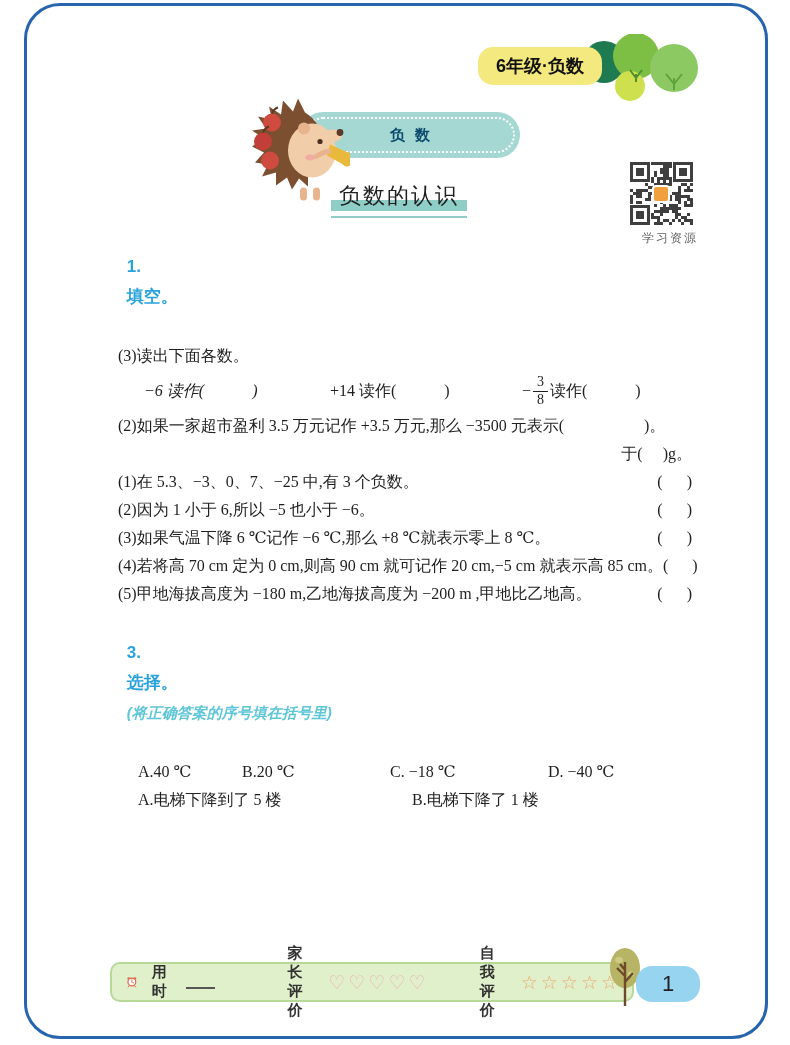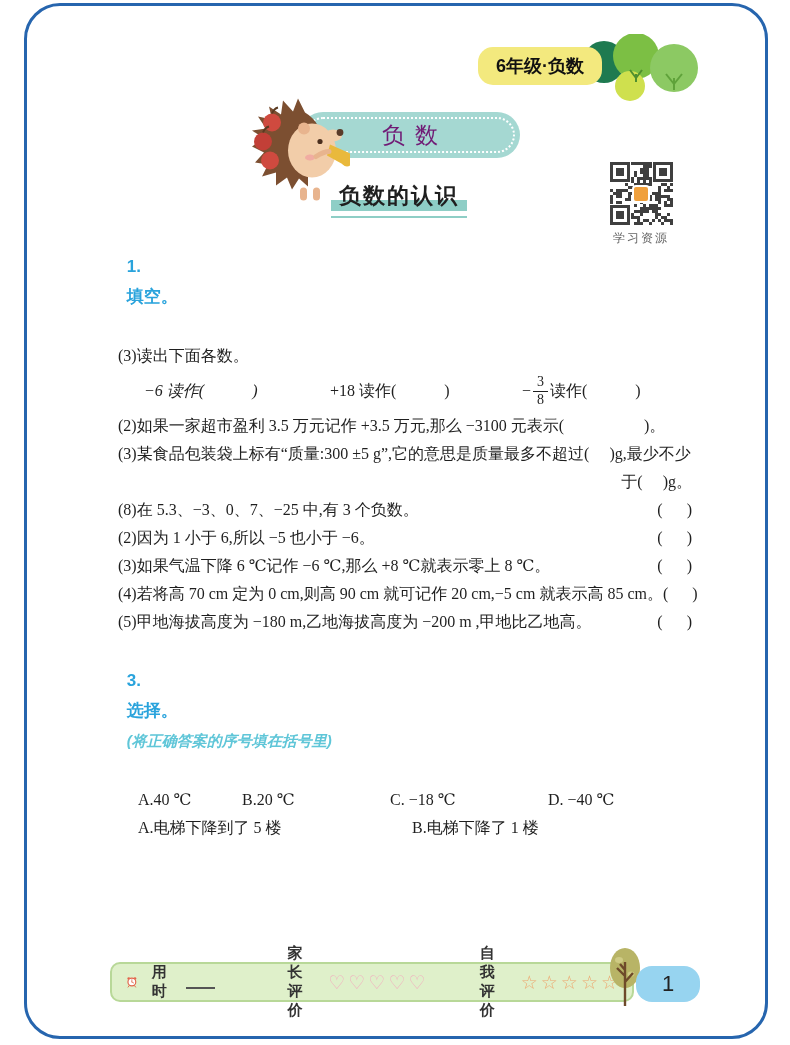--- a/index.html
+++ b/index.html
@@ -19,38 +19,38 @@
   .grade-badge{position:absolute;left:478px;top:47px;width:124px;height:38px;z-index:3;
         background:var(--badge-yellow);border-radius:15px;display:flex;align-items:center;justify-content:center;
         font-family:"Liberation Sans",sans-serif;font-weight:bold;font-size:18px;color:#111;}
   .trees{position:absolute;left:578px;top:34px;width:122px;height:70px;z-index:2;}
 
   
   .banner{position:absolute;left:300px;top:112px;width:220px;height:46px;z-index:2;
         background:var(--banner-teal);border-radius:24px;}
   .banner-inner{position:absolute;inset:5px;border:2px dotted #fff;border-radius:18px;
         display:flex;align-items:center;justify-content:center;}
-  .banner-title{color:#701a75;font-weight:normal;font-size:23px;letter-spacing:10px;text-indent:10px;
+  .banner-title{color:#0c4a6e;font-weight:bold;font-size:15px;letter-spacing:10px;text-indent:10px;
         font-family:"Liberation Sans",sans-serif;}
   .hedgehog{position:absolute;left:250px;top:92px;width:100px;height:115px;z-index:3;}
 
   
-  .qr-wrap{position:absolute;left:604px;top:160px;width:74px;z-index:2;text-align:center;}
+  .qr-wrap{position:absolute;left:624px;top:160px;width:74px;z-index:2;text-align:right;}
   .qr-code{position:relative;width:67px;height:67px;margin:0 auto;background:#fff;padding:2px;}
   .qr-code i{position:absolute;width:3px;height:3px;background:#3f3f3f;margin:2px;}
   .finder{position:absolute;width:20px;height:20px;border:3px solid #3f3f3f;}
   .finder::after{content:"";position:absolute;left:3px;top:3px;width:8px;height:8px;background:#3f3f3f;}
   .f-tl{left:2px;top:2px;} .f-tr{right:2px;top:2px;} .f-bl{left:2px;bottom:2px;}
   .qr-center{position:absolute;left:50%;top:50%;width:18px;height:18px;transform:translate(-50%,-50%);
         background:#f0a03c;border:2px solid #fff;border-radius:4px;z-index:2;}
   .qr-label{margin-top:3px;font-size:12px;color:#666;letter-spacing:2px;}
 
   
   .lesson-title{position:absolute;left:8px;right:0;top:181px;text-align:center;z-index:2;
-        font-size:22px;font-weight:bold;letter-spacing:2px;}
+        font-size:22px;font-weight:normal;letter-spacing:2px;}
   .lesson-title .u{display:inline-block;border-bottom:2px solid var(--highlight-teal);padding-bottom:5px;}
   .lesson-title .hl{display:inline-block;padding:0 8px;
         background:linear-gradient(to top,var(--highlight-teal) 36%,transparent 36%);}
 
   
   .content{position:absolute;left:100px;top:222px;width:592px;z-index:2;font-size:16px;}
   .line{line-height:28px;white-space:pre;}
   .sec-head{line-height:30px;font-family:"Liberation Sans",sans-serif;}
   .sec-num,.sec-label{color:var(--accent-blue);font-weight:bold;font-size:17px;}
   .sec-note{color:var(--script-teal);font-style:italic;font-weight:bold;font-size:15px;}
@@ -276,29 +276,28 @@
 
   <div class="content">
 
     <div class="line sec-head">
       <span class="sec-num">1.</span>
       <span class="sec-label">填空。</span>
     </div>
     <div class="line ind1">(3)读出下面各数。</div>
     <div class="blanks-row">
       <span class="b1">−6 读作(            )</span>
-      <span class="b2">+18 读作(            )</span>
+      <span class="b2">+14 读作(            )</span>
       <span class="fracline"><span>−</span><span class="frac"><span class="num">3</span><span class="den">8</span></span><span>读作(            )</span></span>
     </div>
-    <div class="line ind1">(2)如果一家超市盈利 3.5 万元记作 +3.5 万元,那么 −3100 元表示(                    )。</div>
-    <div class="line ind1">(3)某食品包装袋上标有“质量:300 ±5 g”,它的意思是质量最多不超过(     )g,最少不少</div>
+    <div class="line ind1">(2)如果一家超市盈利 3.5 万元记作 +3.5 万元,那么 −3500 元表示(                    )。</div>
     <div class="line ind2">于(     )g。</div>
 
     <div class="line ind1 flexrow">
-      <span>(8)在 5.3、−3、0、7、−25 中,有 3 个负数。</span>
+      <span>(1)在 5.3、−3、0、7、−25 中,有 3 个负数。</span>
       <span class="bracket">(      )</span>
     </div>
     <div class="line ind1 flexrow">
       <span>(2)因为 1 小于 6,所以 −5 也小于 −6。</span>
       <span class="bracket">(      )</span>
     </div>
     <div class="line ind1 flexrow">
       <span>(3)如果气温下降 6 ℃记作 −6 ℃,那么 +8 ℃就表示零上 8 ℃。</span>
       <span class="bracket">(      )</span>
     </div>

